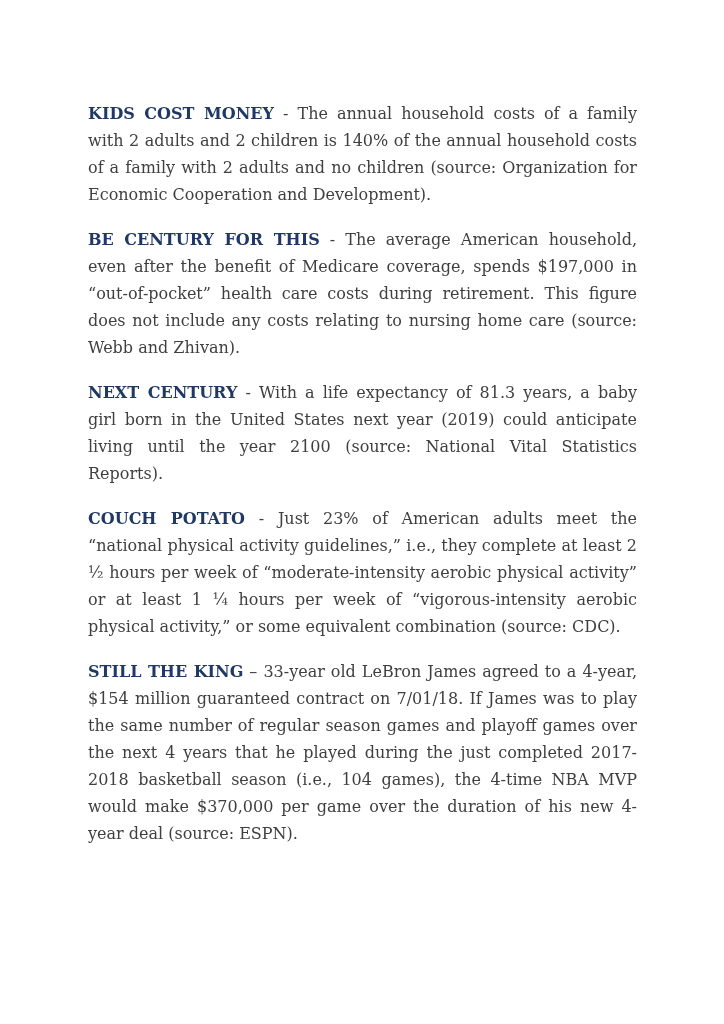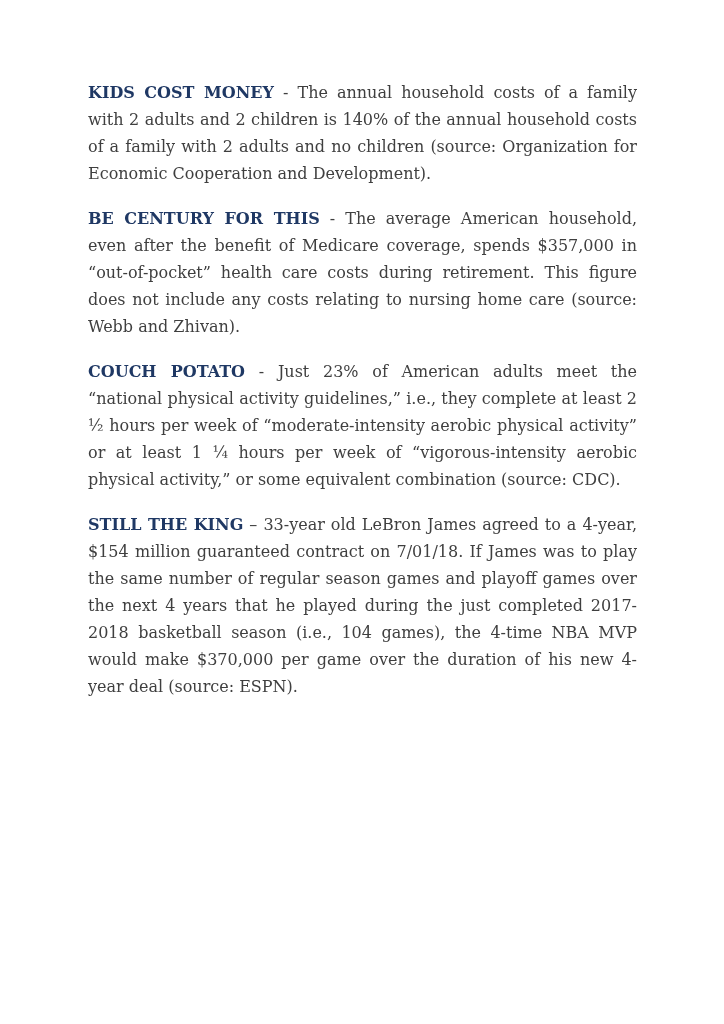--- a/index.html
+++ b/index.html
@@ -12,21 +12,21 @@
   body {
     width: 724px;
     height: 1024px;
     background: var(--page-bg);
     overflow: hidden;
   }
   .page {
     width: 724px;
     height: 1024px;
     background: var(--page-bg);
-    padding: 79px 87px 0 88px;
+    padding: 100px 87px 0 88px;
   }
   .news-item {
     font-family: "DejaVu Serif", "Liberation Serif", serif;
     font-size: 16px;
     line-height: 27px;
     color: var(--body-color);
     text-align: justify;
     margin: 0 0 18px 0;
   }
   .news-item .head {
@@ -38,19 +38,20 @@
     color: var(--body-color);
     font-weight: normal;
   }
 </style>
 </head>
 <body>
 
 <div class="page">
   <p class="news-item"><span class="head">KIDS COST MONEY</span><span class="sep"> - </span><span class="body-text">The annual household costs of a family with 2 adults and 2 children is 140% of the annual household costs of a family with 2 adults and no children (source: Organization for Economic Cooperation and Development).</span></p>
 
-  <p class="news-item"><span class="head">BE CENTURY FOR THIS</span><span class="sep"> - </span><span class="body-text">The average American household, even after the benefit of Medicare coverage, spends $357,000 in “out-of-pocket” health care costs during retirement.  This figure does not include any costs relating to nursing home care (source: Webb and Zhivan).</span></p>
+  <p class="news-item"><span class="head">BE CENTURY FOR THIS</span><span class="sep"> - </span><span class="body-text">The average American household, even after the benefit of Medicare coverage, spends $197,000 in “out-of-pocket” health care costs during retirement.  This figure does not include any costs relating to nursing home care (source: Webb and Zhivan).</span></p>
 
+  <p class="news-item"><span class="head">NEXT CENTURY</span><span class="sep"> - </span><span class="body-text">With a life expectancy of 81.3 years, a baby girl born in the United States next year (2019) could anticipate living until the year 2100 (source: National Vital Statistics Reports).</span></p>
 
   <p class="news-item"><span class="head">COUCH POTATO</span><span class="sep"> - </span><span class="body-text">Just 23% of American adults meet the “national physical activity guidelines,” i.e., they complete at least 2 ½ hours per week of “moderate-intensity aerobic physical activity” or at least 1 ¼ hours per week of “vigorous-intensity aerobic physical activity,” or some equivalent combination (source: CDC).</span></p>
 
   <p class="news-item"><span class="head">STILL THE KING</span><span class="sep"> – </span><span class="body-text">33-year old LeBron James agreed to a 4-year, $154 million guaranteed contract on 7/01/18.  If James was to play the same number of regular season games and playoff games over the next 4 years that he played during the just completed 2017-2018 basketball season (i.e., 104 games), the 4-time NBA MVP would make $370,000 per game over the duration of his new 4-year deal (source: ESPN).</span></p>
 </div>
 
 </body></html>

